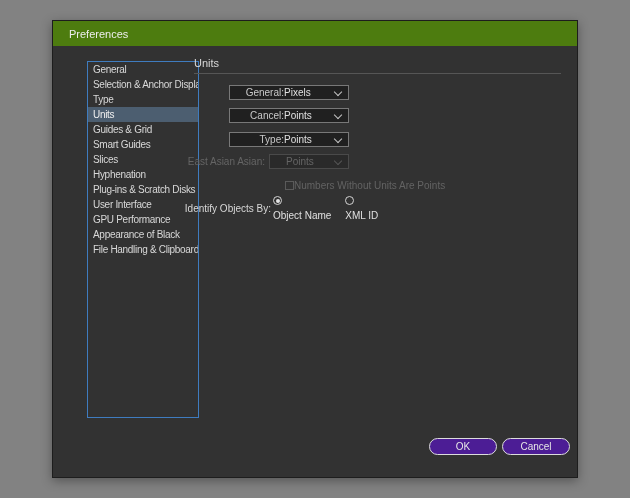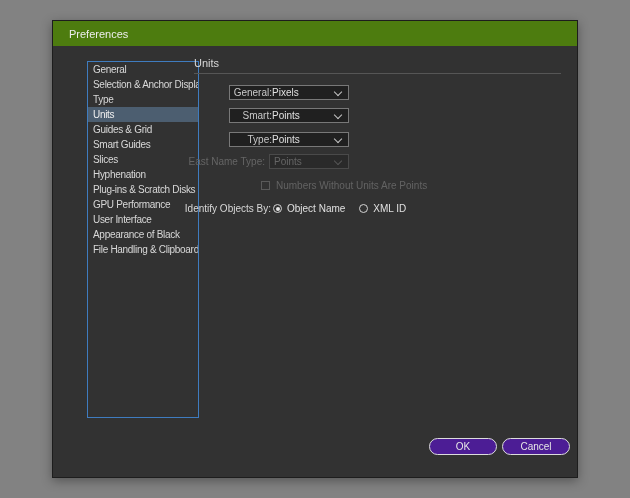--- a/index.html
+++ b/index.html
@@ -56,20 +56,21 @@
   }
 
   
   .combo {
     position: absolute; height: 15px;
     background: #202020;
     border: 1px solid #787878;
     box-sizing: border-box;
     display: flex; align-items: center;
     font-size: 10px;
+    padding-left: 12px;
   }
   .combo.wide { left: 176px; width: 120px; }
   .combo.narrow { left: 216px; width: 80px; }
   .combo.r0 { top: 64px; }
   .combo.r1 { top: 87px; }
   .combo.r2 { top: 111px; }
   .combo.r3 { top: 133px; }
   .c-label { width: 42px; text-align: right; color: #c9c9c9; }
   .c-value { color: #e0e0e0; }
   .combo.narrow .c-value { margin-left: 4px; }
@@ -84,42 +85,42 @@
   .combo.disabled .c-value { color: #656565; }
   .combo.disabled .chev { border-color: #555; }
   .ea-label {
     position: absolute; left: 0; width: 212px; top: 133px;
     line-height: 15px; text-align: right;
     font-size: 10px; color: #656565;
   }
 
   
   .check-row {
-    position: absolute; left: 208px; top: 157px; height: 15px;
-    display: flex; align-items: center; gap: 6px;
+    position: absolute; left: 232px; top: 157px; height: 15px;
+    display: flex; align-items: center; 
   }
   .checkbox {
     width: 9px; height: 9px;
     border: 1px solid #5a5a5a;
     box-sizing: border-box;
     background: transparent;
   }
   .check-label { font-size: 10px; color: #636363; }
 
   
   .id-label {
     position: absolute; left: 0; width: 212px; top: 180px;
     line-height: 15px; text-align: right;
     font-size: 10px; color: #d8d8d8; padding-left: 6px;
   }
   .radio-opts {
     position: absolute; left: 220px; top: 180px; height: 15px;
     display: flex; align-items: center; gap: 14px;
   }
-  .radio-opt { display: flex; align-items: center; gap: 5px; cursor: default; }
+  .radio-opt { display: flex; gap: 5px; cursor: default; flex-direction: column; }
   .radio {
     width: 9px; height: 9px; border-radius: 50%;
     border: 1px solid #d4d4d4;
     box-sizing: border-box;
     position: relative;
   }
   .radio.checked::after {
     content: ""; position: absolute; left: 1.5px; top: 1.5px;
     width: 4px; height: 4px; border-radius: 50%;
     background: #e6e6e6;
@@ -155,48 +156,48 @@
     <div class="sidebar">
       <div class="side-item">General</div>
       <div class="side-item">Selection &amp; Anchor Display</div>
       <div class="side-item">Type</div>
       <div class="side-item selected">Units</div>
       <div class="side-item">Guides &amp; Grid</div>
       <div class="side-item">Smart Guides</div>
       <div class="side-item">Slices</div>
       <div class="side-item">Hyphenation</div>
       <div class="side-item">Plug-ins &amp; Scratch Disks</div>
+      <div class="side-item">User Interface</div>
       <div class="side-item">GPU Performance</div>
-      <div class="side-item">User Interface</div>
       <div class="side-item">Appearance of Black</div>
       <div class="side-item">File Handling &amp; Clipboard</div>
     </div>
 
     <div class="panel-title">Units</div>
     <div class="divider"></div>
 
     <div class="combo wide r0">
       <span class="c-label">General:</span>
       <span class="c-value">Pixels</span>
       <span class="chev"></span>
     </div>
 
     <div class="combo wide r1">
-      <span class="c-label">Smart:</span>
+      <span class="c-label">Cancel:</span>
       <span class="c-value">Points</span>
       <span class="chev"></span>
     </div>
 
     <div class="combo wide r2">
       <span class="c-label">Type:</span>
       <span class="c-value">Points</span>
       <span class="chev"></span>
     </div>
 
-    <span class="ea-label">East Name Type:</span>
+    <span class="ea-label">East Asian Asian:</span>
     <div class="combo narrow r3 disabled">
       <span class="c-value">Points</span>
       <span class="chev"></span>
     </div>
 
     <div class="check-row">
       <span class="checkbox"></span>
       <span class="check-label">Numbers Without Units Are Points</span>
     </div>
 

